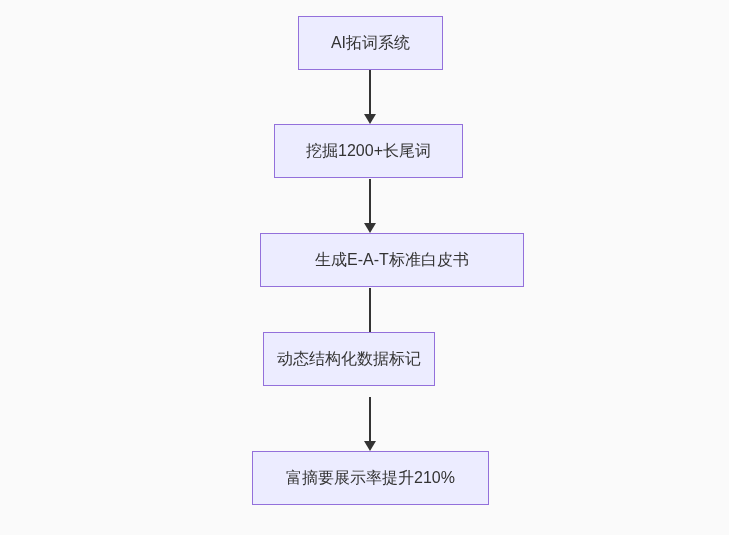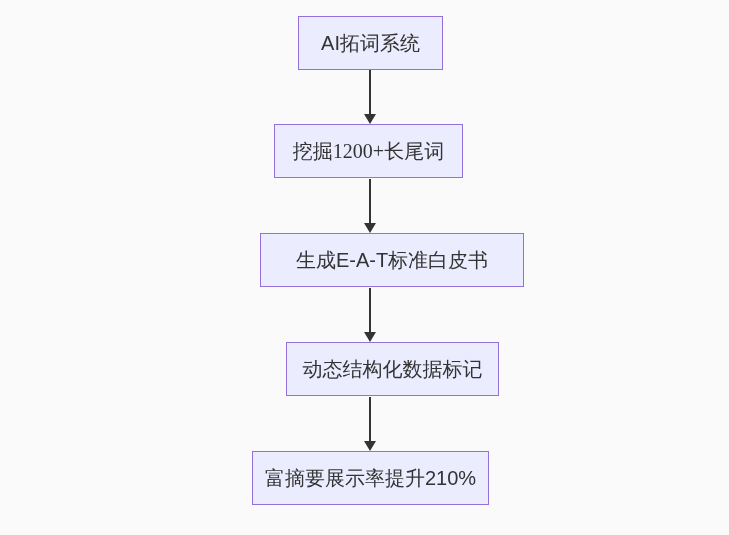--- a/index.html
+++ b/index.html
@@ -25,31 +25,31 @@
     width: 729px;
     height: 535px;
   }
   .node {
     position: absolute;
     box-sizing: border-box;
     height: 54px;
     background: var(--node-fill);
     border: 1px solid var(--node-border);
     color: var(--text-color);
-    font-size: 20px;
+    font-size: 16px;
     display: flex;
     align-items: center;
     justify-content: center;
     text-align: center;
     white-space: nowrap;
   }
   .node-1 { left: 298px; top: 16px;  width: 145px; }
-  .node-2 { left: 274px; top: 124px; width: 189px; font-family: Liberation Serif, serif; }
+  .node-2 { left: 274px; top: 124px; width: 189px; }
   .node-3 { left: 260px; top: 233px; width: 264px; }
-  .node-4 { left: 263px; top: 342px; width: 213px; margin-left: 23px; }
+  .node-4 { left: 263px; top: 332px; width: 172px; }
   .node-5 { left: 252px; top: 451px; width: 237px; }
 
   .arrow {
     position: absolute;
     left: 363px;
     width: 14px;
     height: 54px;
   }
   .arrow line    { stroke: var(--arrow-color); stroke-width: 2; }
   .arrow polygon { fill: var(--arrow-color); }

